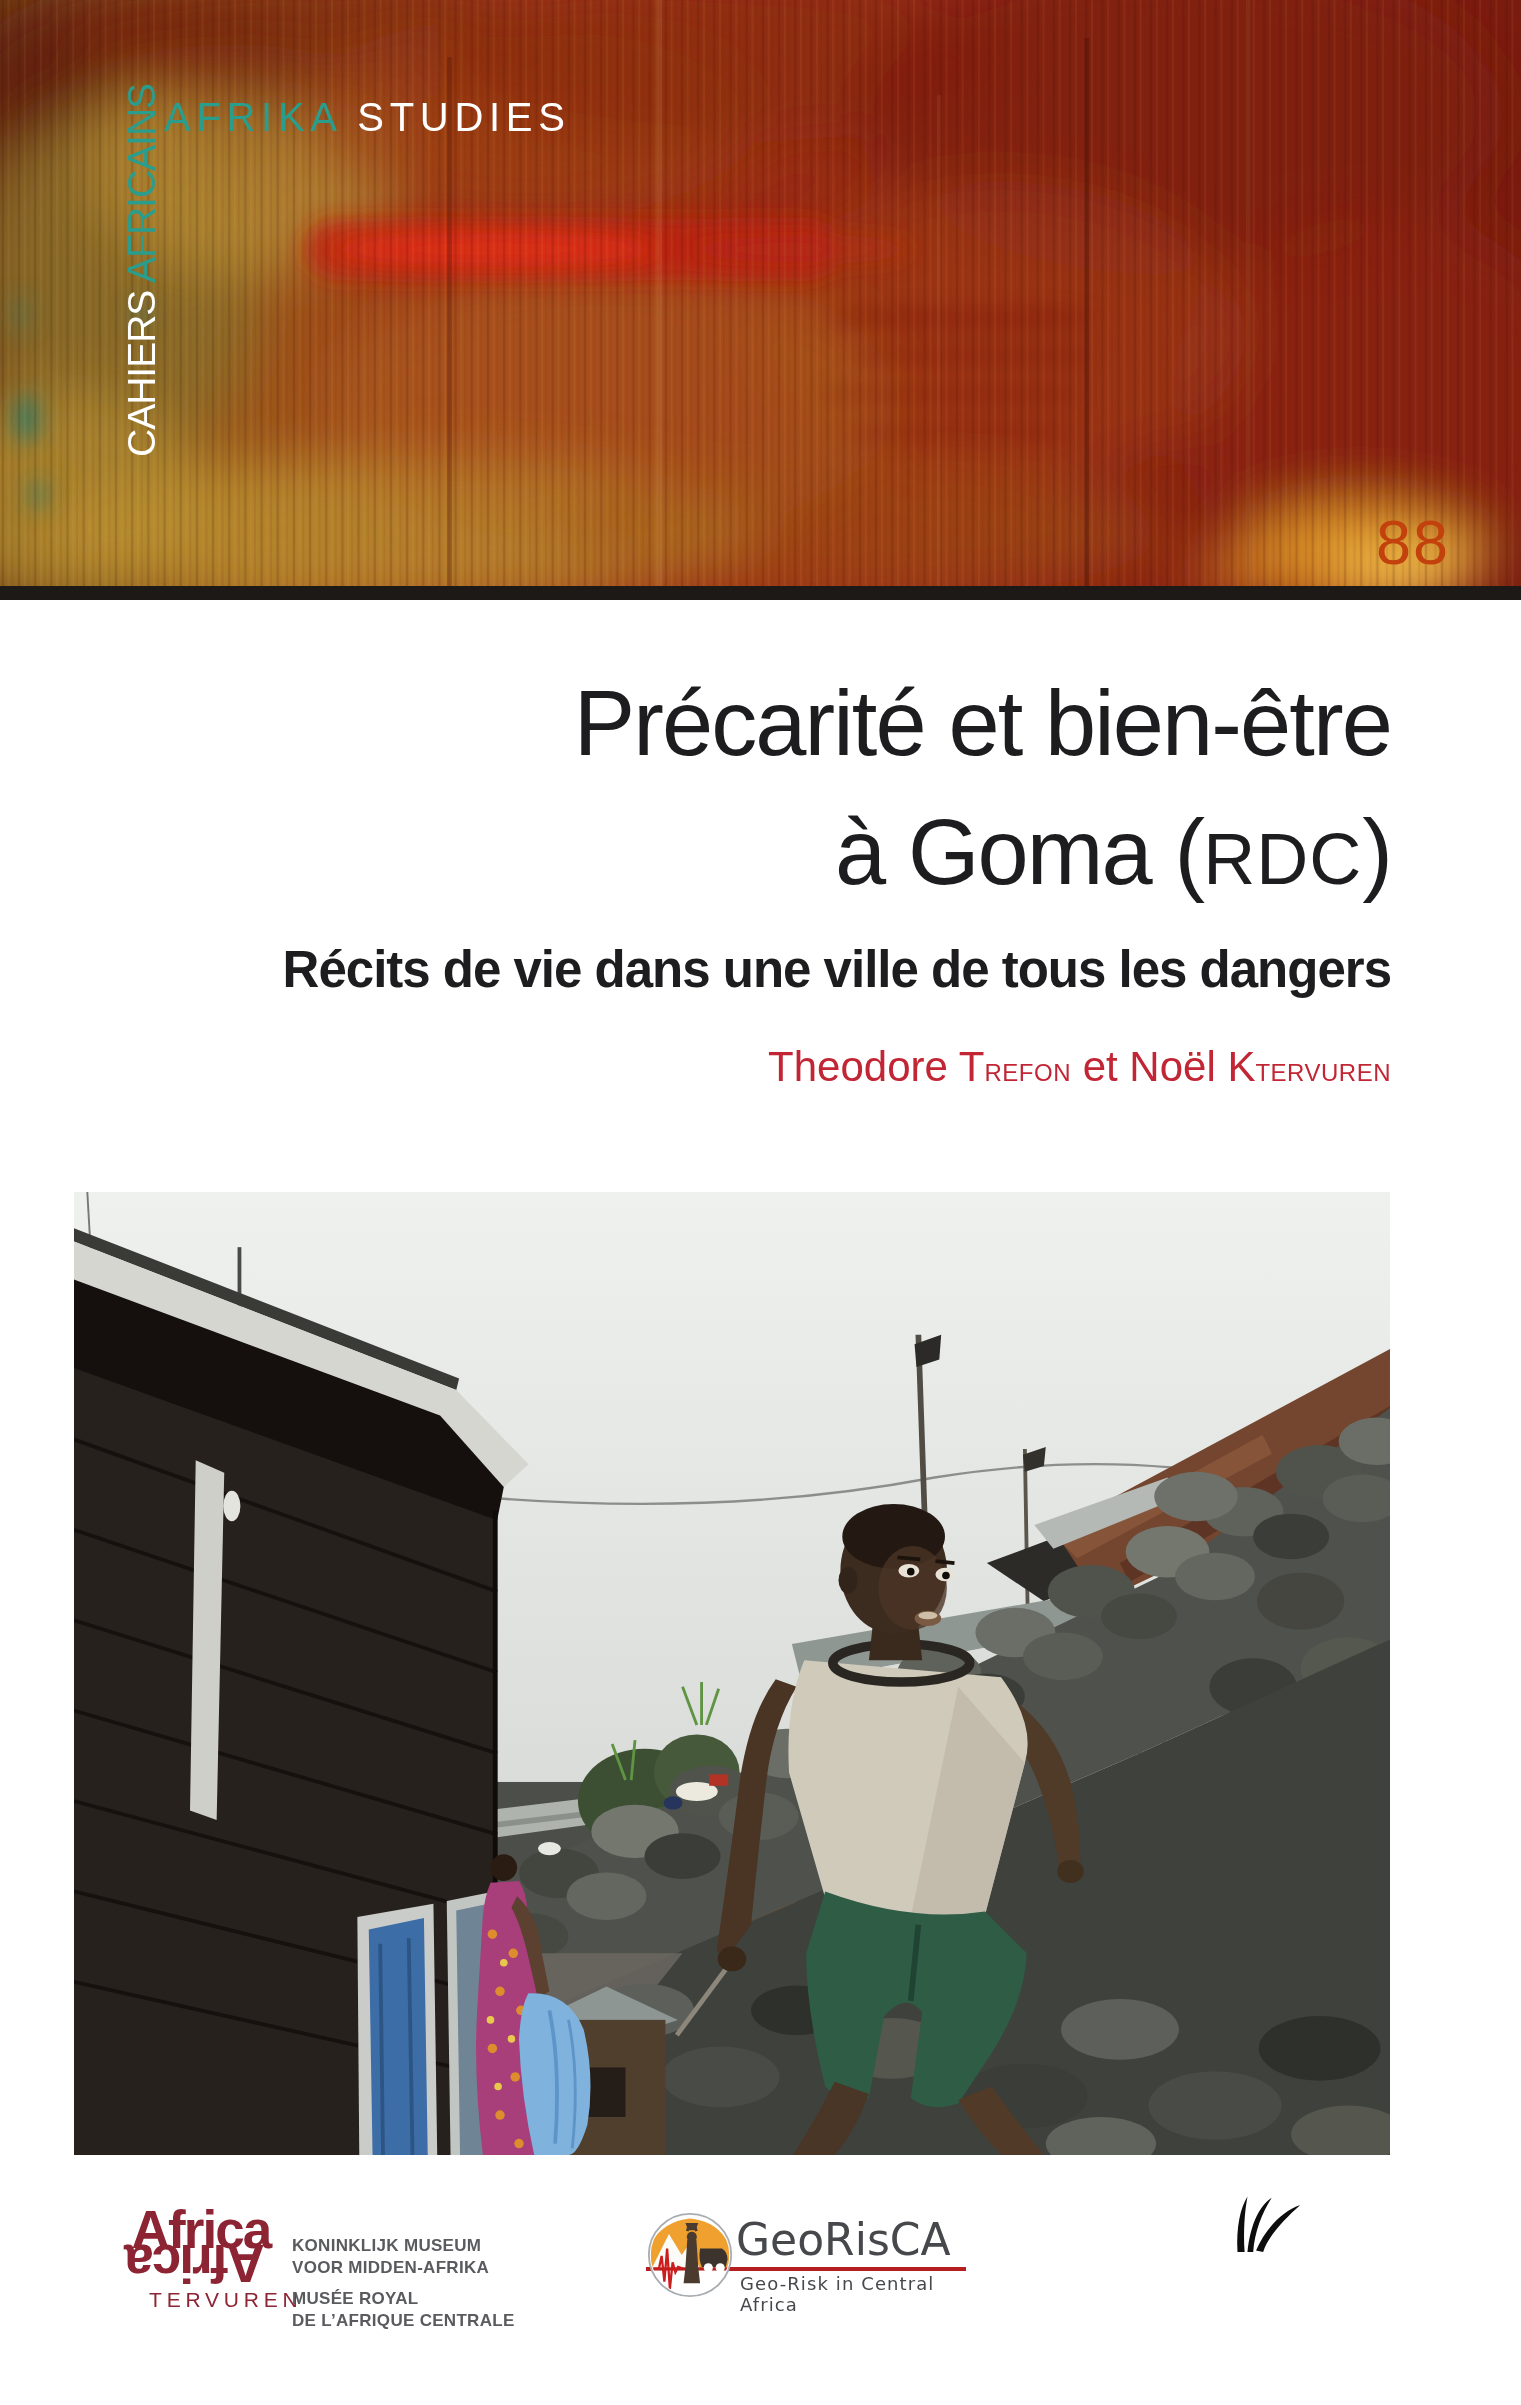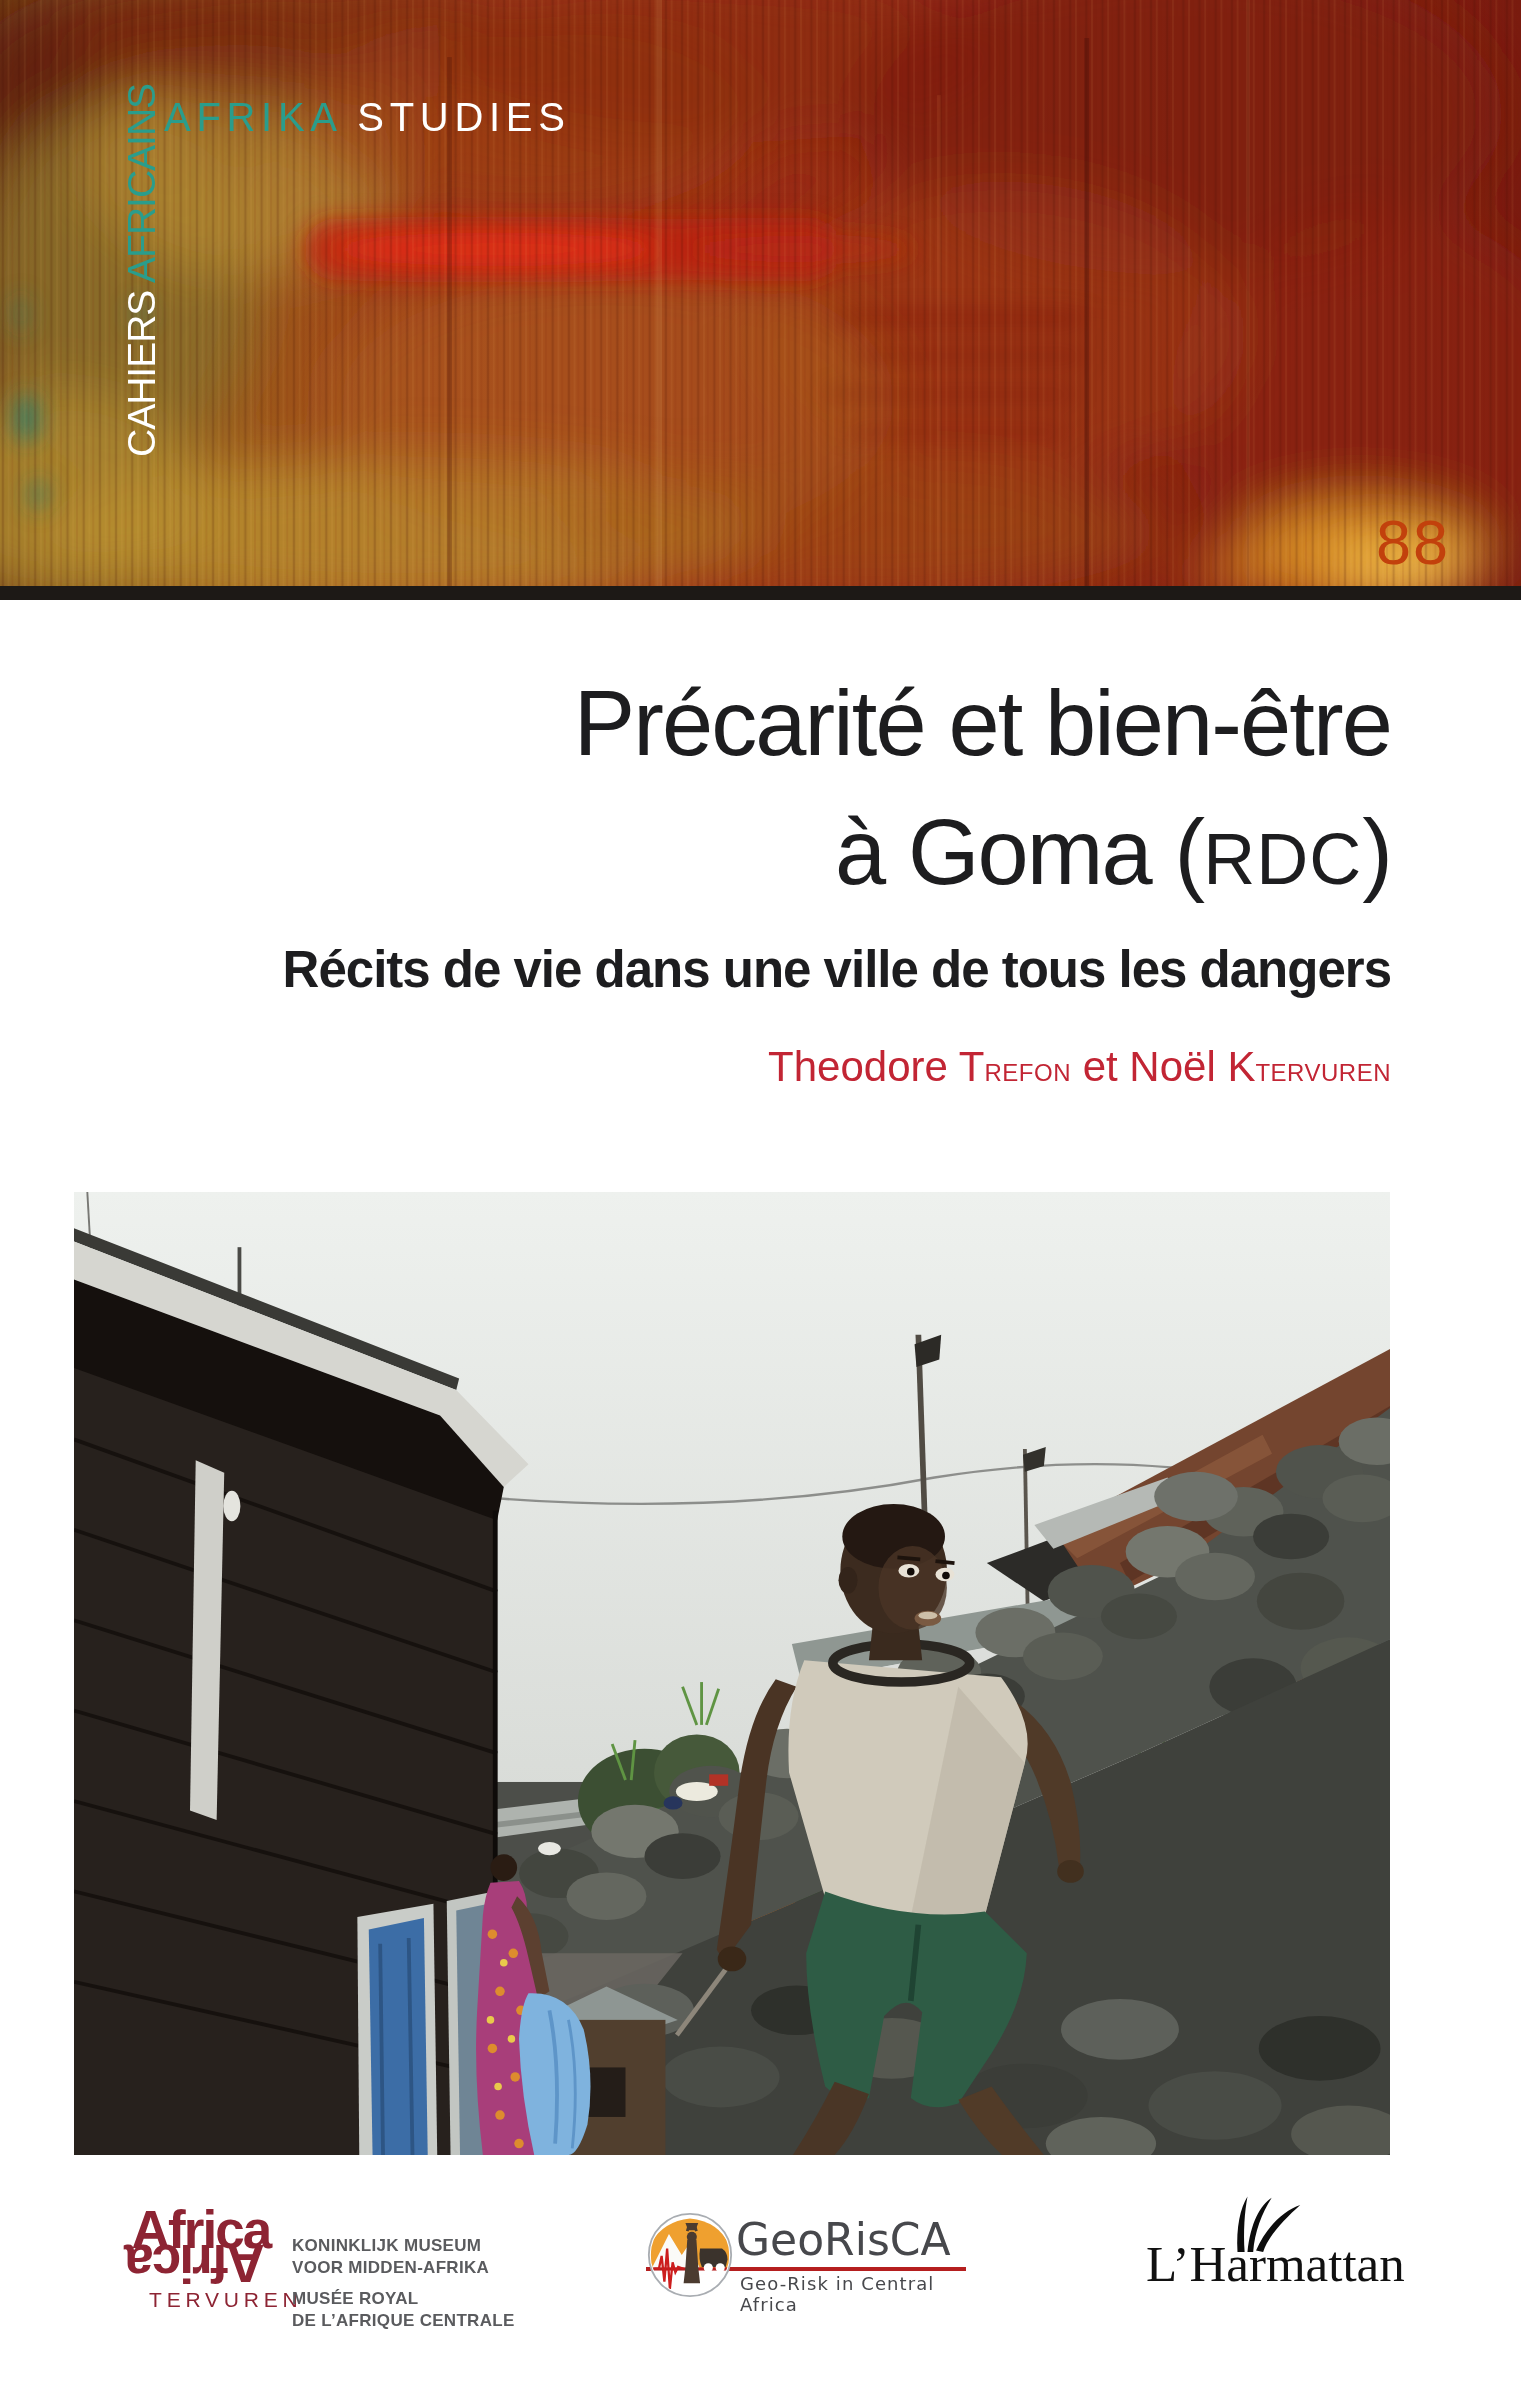--- a/index.html
+++ b/index.html
@@ -440,17 +440,16 @@
     <span class="georisca-name">GeoRisCA</span>
     <span class="georisca-tagline">Geo-Risk in Central Africa</span>
   </div>
 
   <div class="harmattan">
     <svg class="harmattan-leaves" viewBox="0 0 140 80">
       <path d="M30,80 C28,45 34,18 44,2 C40,24 38,50 40,80 Z" fill="#0d0d0d"></path>
       <path d="M44,80 C48,40 62,14 78,4 C64,26 54,52 52,80 Z" fill="#0d0d0d"></path>
       <path d="M56,78 C70,46 94,22 118,14 C96,34 74,56 66,80 Z" fill="#0d0d0d"></path>
     </svg>
-    <span class="harmattan-name">L’Harmattan</span>
   </div>
 
 </div>
 
 
 </body></html>

